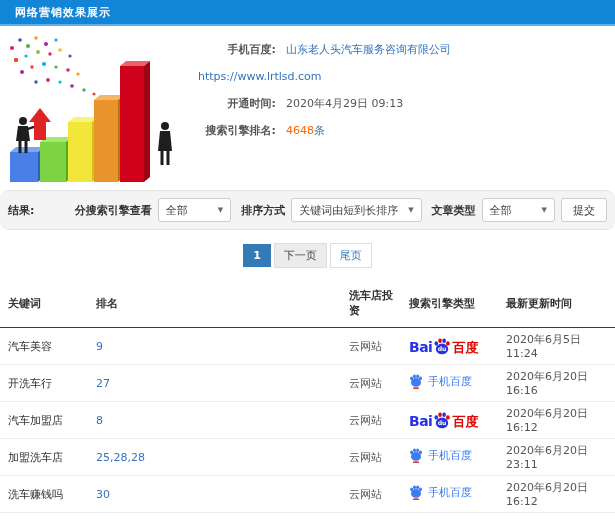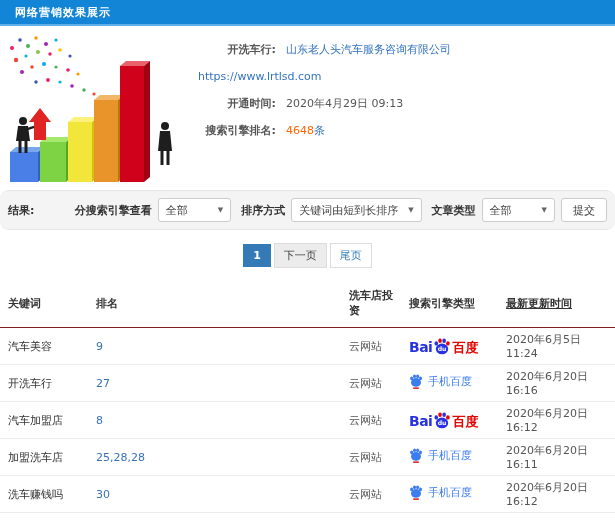--- a/index.html
+++ b/index.html
@@ -46,21 +46,21 @@
 
   
   table { width:100%; border-collapse:collapse; table-layout:fixed; }
   th { text-align:left; font-weight:bold; color:#333; font-size:11px;
     padding:8px 8px 9px 8px; border-bottom:1px solid #7f1d1d; }
   td { padding:4px 8px; border-bottom:1px solid #ececec; vertical-align:middle; height:26px; }
   .col-keyword { width:88px; }
   .col-rank { width:253px; }
   .col-type { width:60px; }
   .col-engine { width:97px; }
-  .col-time { width:auto;text-decoration:underline; }
+  .col-time { width:auto; }
   td.cell-keyword { color:#333; }
   a.rank-link { color:#3672b9; text-decoration:none; cursor:pointer; }
   td.cell-type { color:#555; }
   td.cell-time { color:#555; }
 
   
   .bd-logo { display:inline-flex; align-items:flex-end; line-height:1; }
   .bd-bai { color:#2932e1; font-weight:bold; font-size:14px; font-style:normal; letter-spacing:-0.5px; }
   .bd-cn { color:#e10601; font-weight:bold; font-size:13px; }
   .bd-paw-svg { margin:0 1px -1px 1px; }
@@ -148,21 +148,21 @@
           <circle cx="165" cy="96" r="4"></circle>
           <path d="M160 101 L170 101 L172 121 L158 121 Z"></path>
           <rect x="160.5" y="121" width="3" height="14"></rect>
           <rect x="166.5" y="121" width="3" height="14"></rect>
         </g>
       </svg>
     </div>
 
     <div class="info-list">
       <div class="info-row">
-        <span class="info-label">开洗车行:</span>
+        <span class="info-label">手机百度:</span>
         <a class="info-value link">山东老人头汽车服务咨询有限公司</a>
       </div>
       <div class="info-row">
         <a class="info-value link">https://www.lrtlsd.com</a>
       </div>
       <div class="info-row">
         <span class="info-label">开通时间:</span>
         <span class="info-value">2020年4月29日 09:13</span>
       </div>
       <div class="info-row">
@@ -289,21 +289,21 @@
           <ellipse cx="4" cy="7" rx="2.4" ry="2.9" fill="#3b7cf0"></ellipse>
           <ellipse cx="8.6" cy="3.6" rx="2.4" ry="3" fill="#3b7cf0"></ellipse>
           <ellipse cx="13.6" cy="3.6" rx="2.4" ry="3" fill="#3b7cf0"></ellipse>
           <ellipse cx="18.2" cy="7" rx="2.4" ry="2.9" fill="#3b7cf0"></ellipse>
           <ellipse cx="11" cy="13.5" rx="8" ry="7" fill="#3b7cf0"></ellipse>
           <rect x="6.5" y="21.5" width="9" height="2.2" fill="#e10601"></rect>
         </svg>
         <span class="mbd-text">手机百度</span>
       </span>
     </td>
-    <td class="cell-time">2020年6月20日 16:11</td>
+    <td class="cell-time">2020年6月20日 23:11</td>
   </tr>
 
   <tr class="data-row">
     <td class="cell-keyword">洗车赚钱吗</td>
     <td><a class="rank-link">30</a></td>
     <td class="cell-type">云网站</td>
     <td>
       
       <span class="mbd-logo" style="display: inline-flex;">
         <svg width="14" height="15" viewBox="0 0 22 24">

